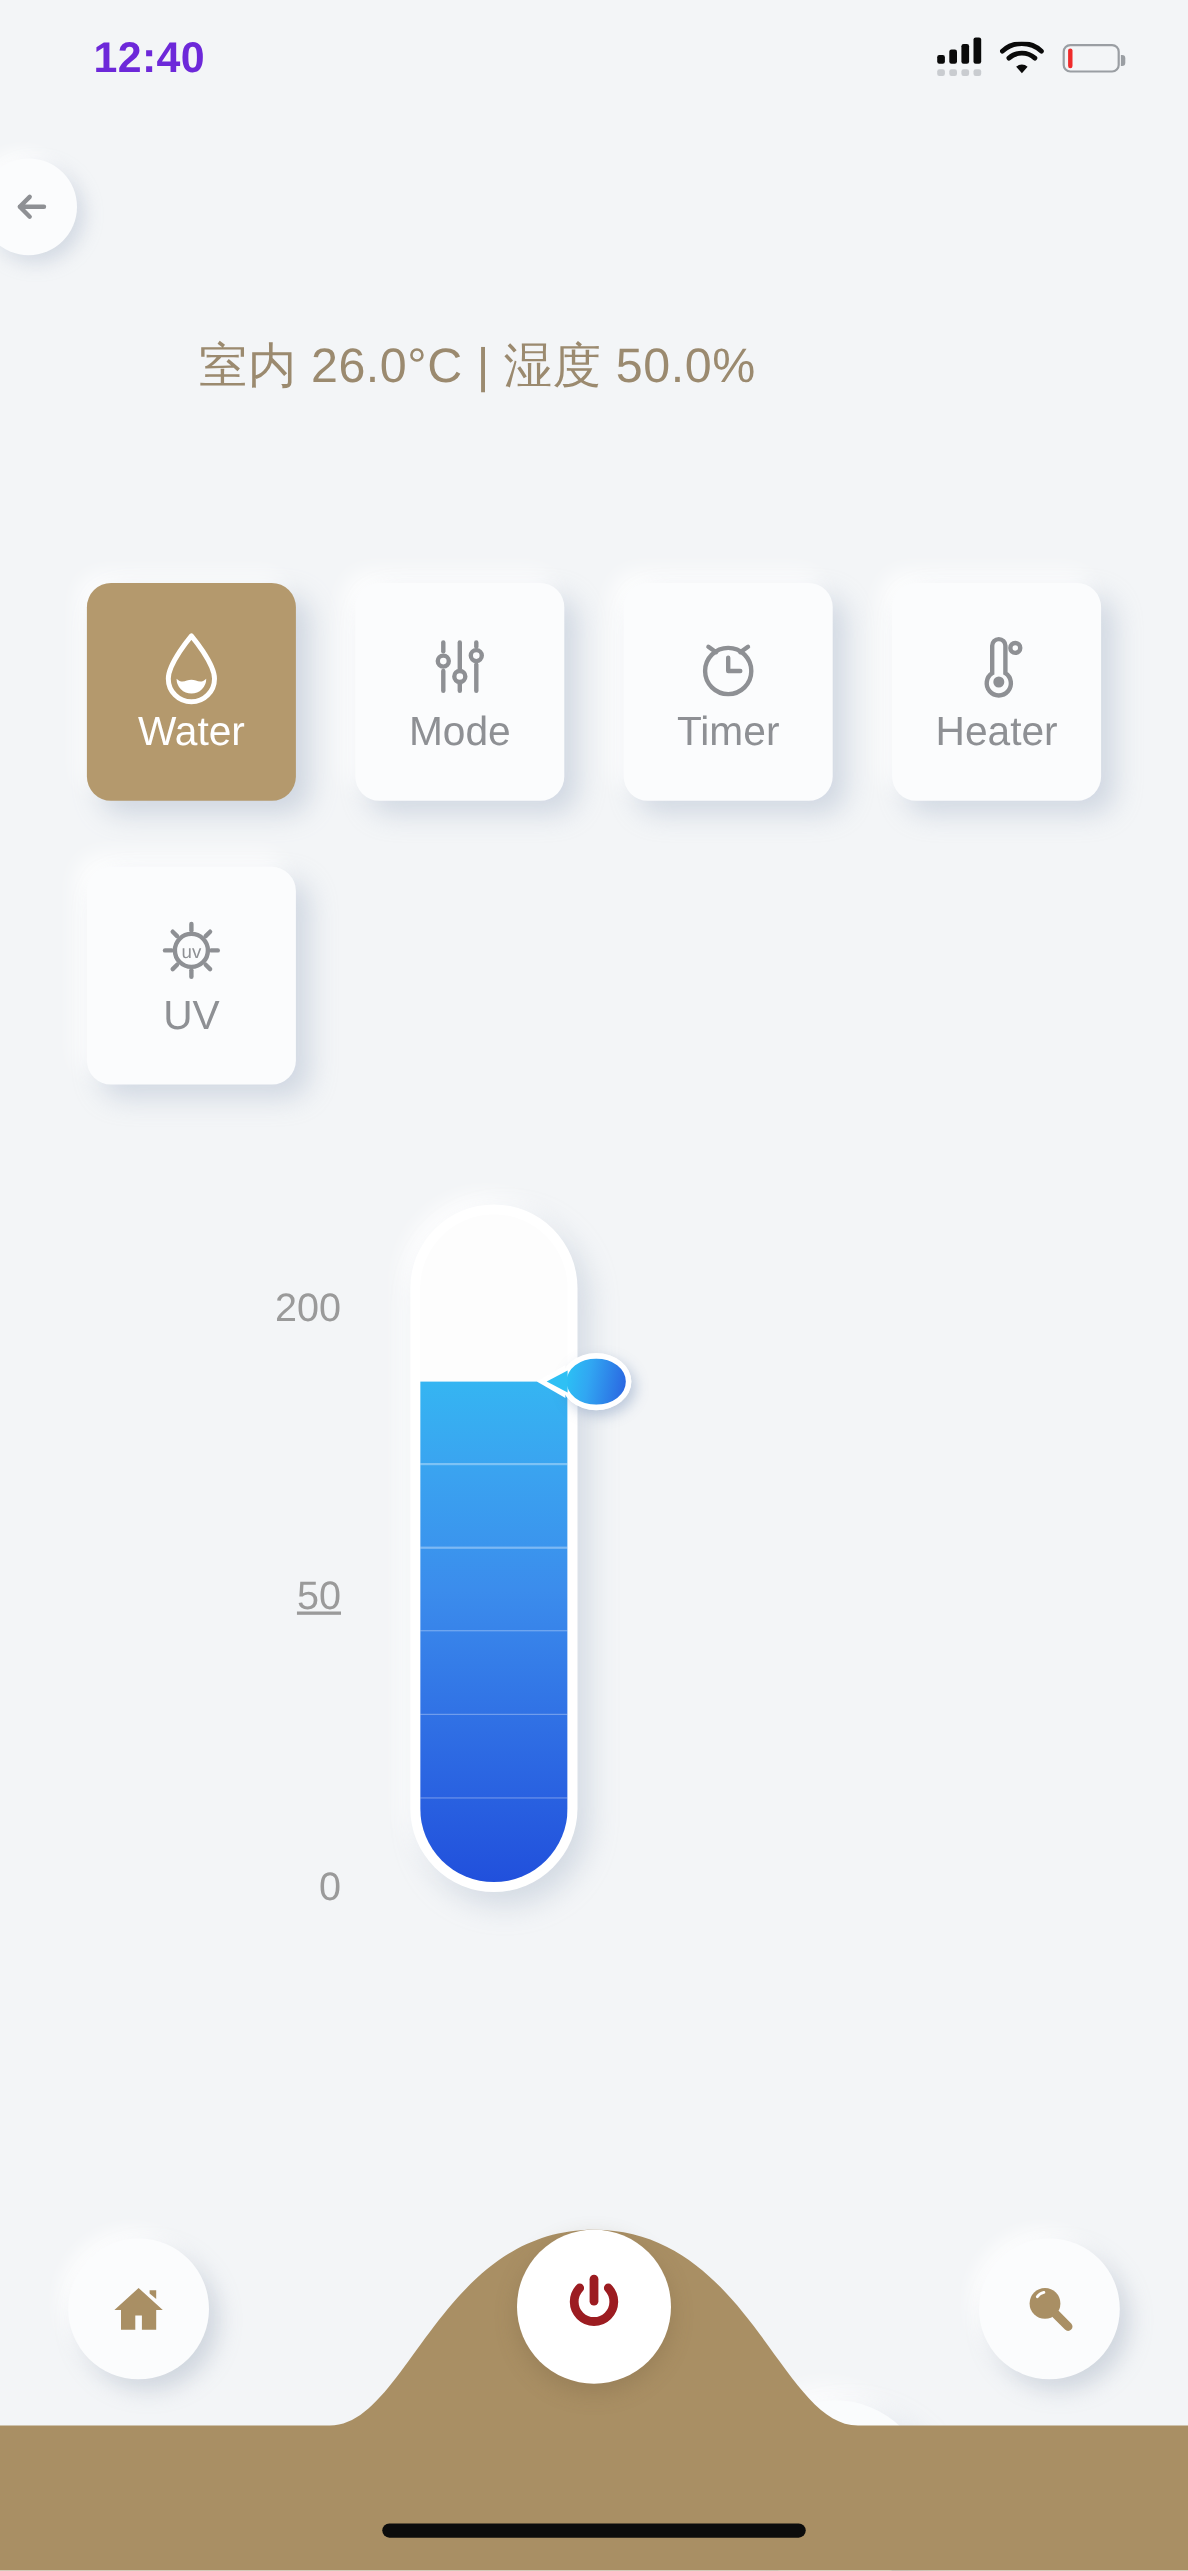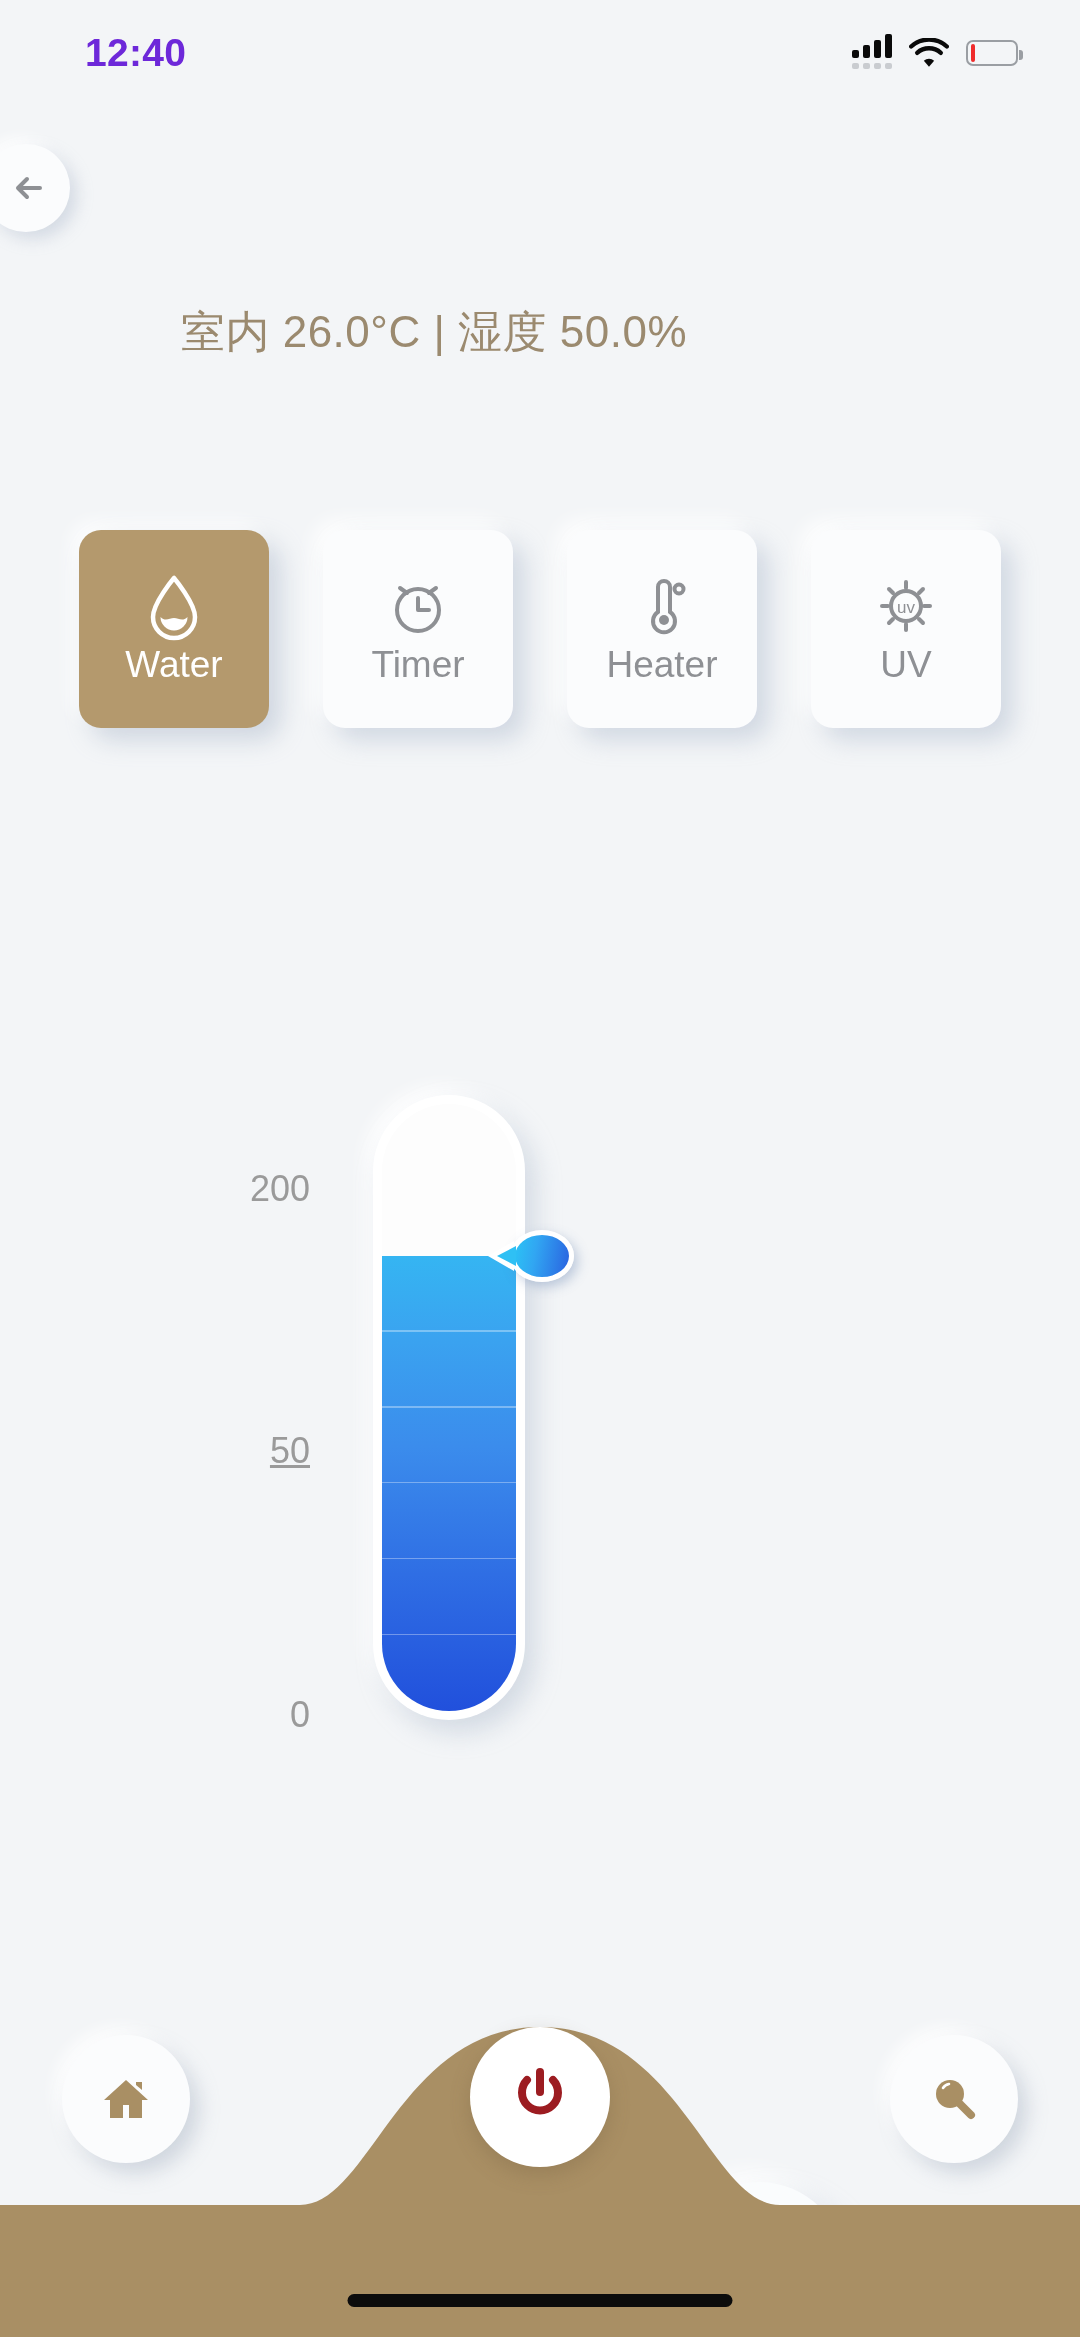--- a/index.html
+++ b/index.html
@@ -186,20 +186,36 @@
 
   <div class="tile active">
     <svg width="62" height="72" viewBox="0 0 62 72">
       <path d="M31 6C31 6 10 31 10 45a21 21 0 0 0 42 0C52 31 31 6 31 6Z" fill="none" stroke="#ffffff" stroke-width="4.5" stroke-linejoin="round"></path>
       <path d="M17.5 45a13.5 13.5 0 0 0 27 0c-5 5-9 1-13.5 1S22.5 50 17.5 45Z" fill="#ffffff"></path>
     </svg>
     <div class="lbl">Water</div>
   </div>
 
 
+  <div class="tile">
+    <svg width="62" height="72" viewBox="0 0 62 72">
+      <g stroke="#8e9094" stroke-width="4" stroke-linecap="round" fill="none">
+        <path d="M16 12v8"></path>
+          <path d="M16 38v18"></path>
+        <path d="M31 12v24"></path>
+          <path d="M31 50v6"></path>
+        <path d="M46 12v4"></path>
+          <path d="M46 32v24"></path>
+      </g>
+      <circle cx="16" cy="29" r="5" fill="none" stroke="#8e9094" stroke-width="4"></circle>
+      <circle cx="31" cy="43" r="5" fill="none" stroke="#8e9094" stroke-width="4"></circle>
+      <circle cx="46" cy="24" r="5" fill="none" stroke="#8e9094" stroke-width="4"></circle>
+    </svg>
+    <div class="lbl">Mode</div>
+  </div>
 
 
   <div class="tile">
     <svg width="62" height="72" viewBox="0 0 62 72">
       <circle cx="31" cy="38" r="21" fill="none" stroke="#8e9094" stroke-width="4"></circle>
       <path d="M31 26v12h11" stroke="#8e9094" stroke-width="4" fill="none" stroke-linecap="round" stroke-linejoin="round"></path>
       <path d="M13 16l7 5M49 16l-7 5" stroke="#8e9094" stroke-width="4" stroke-linecap="round" fill="none"></path>
     </svg>
     <div class="lbl">Timer</div>
   </div>

